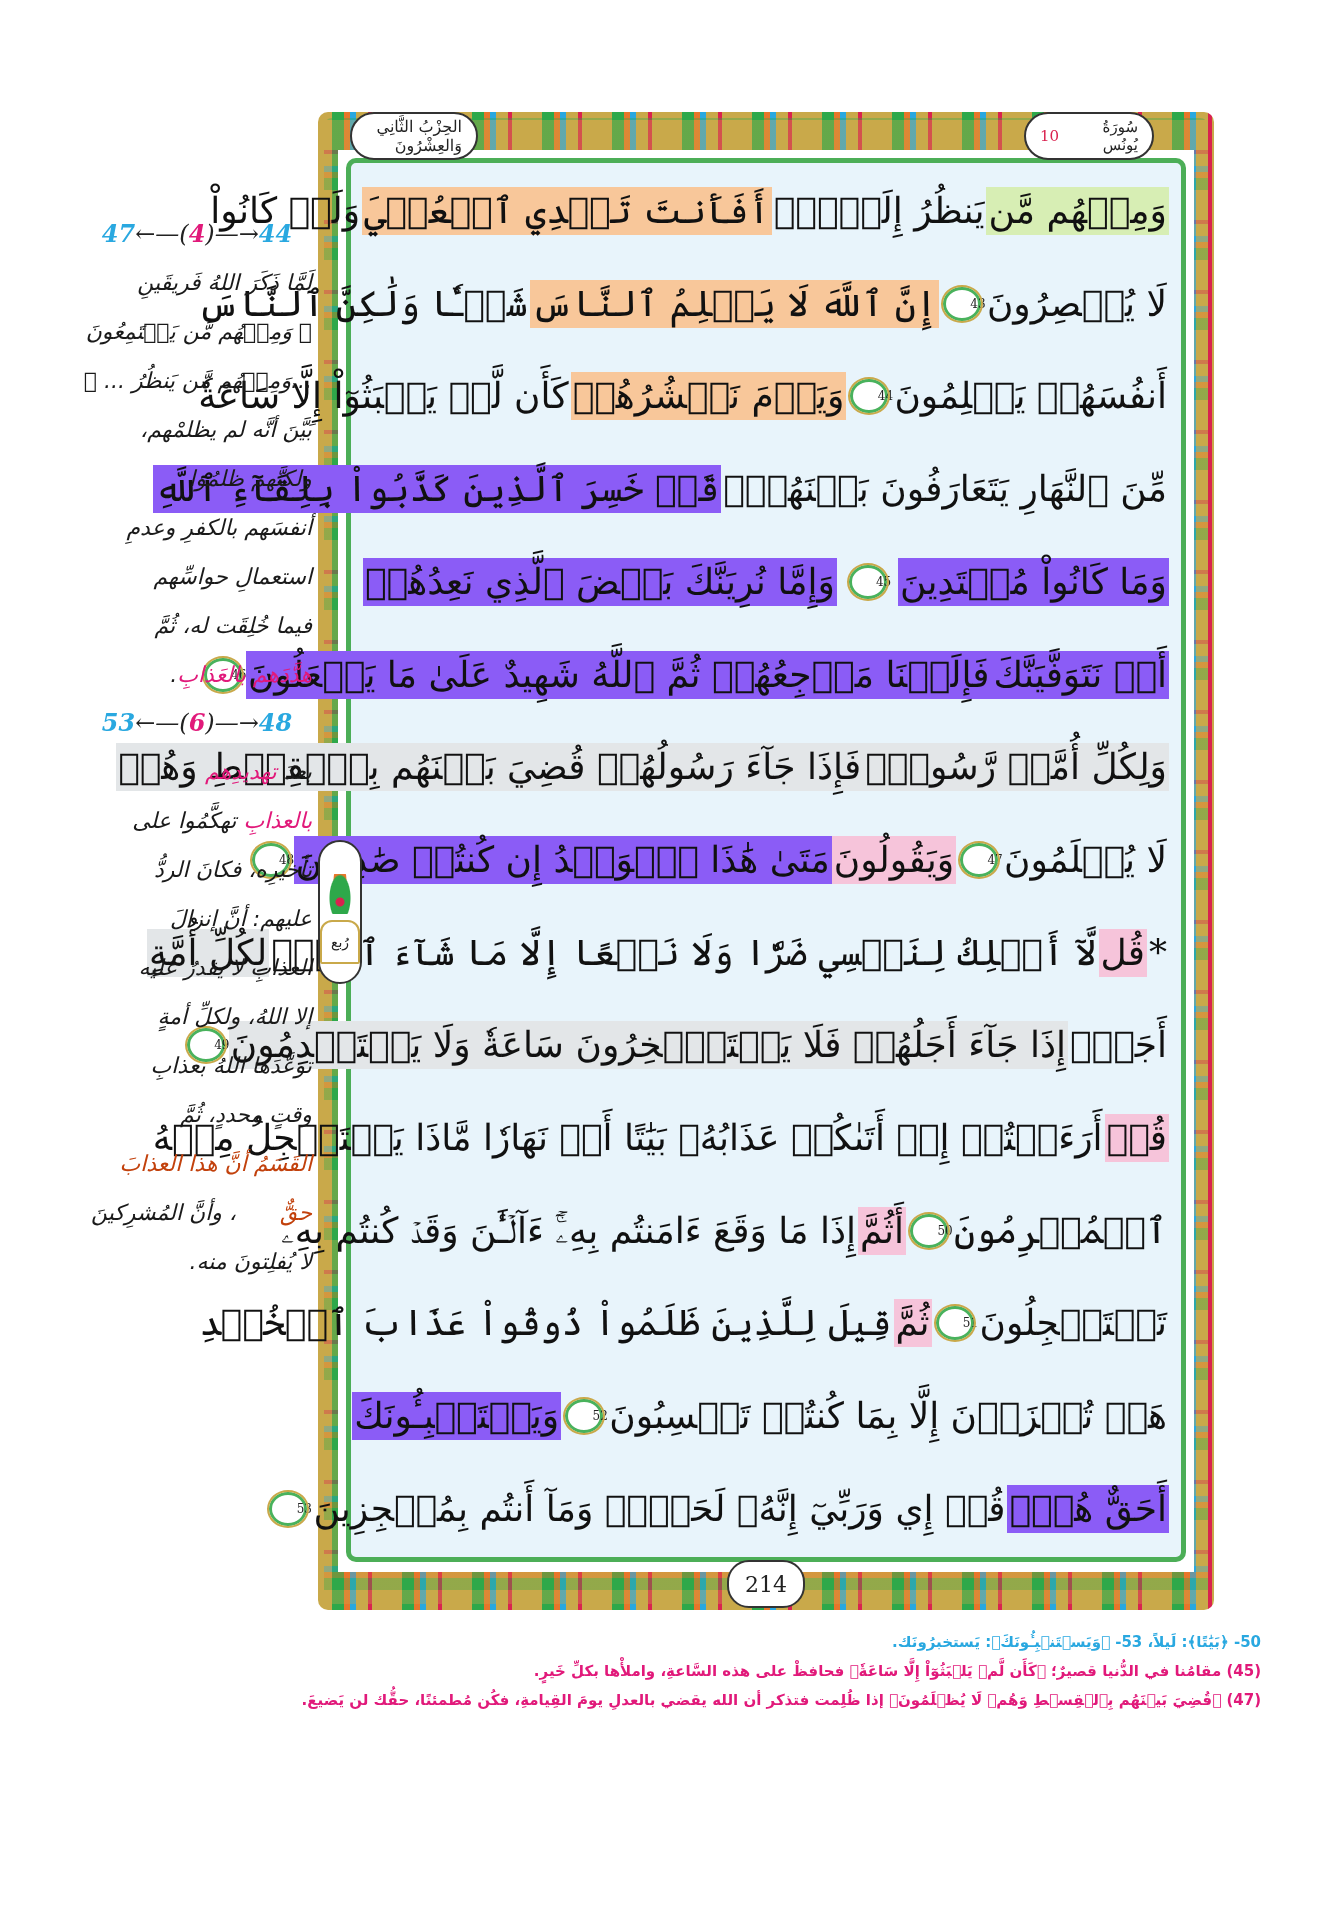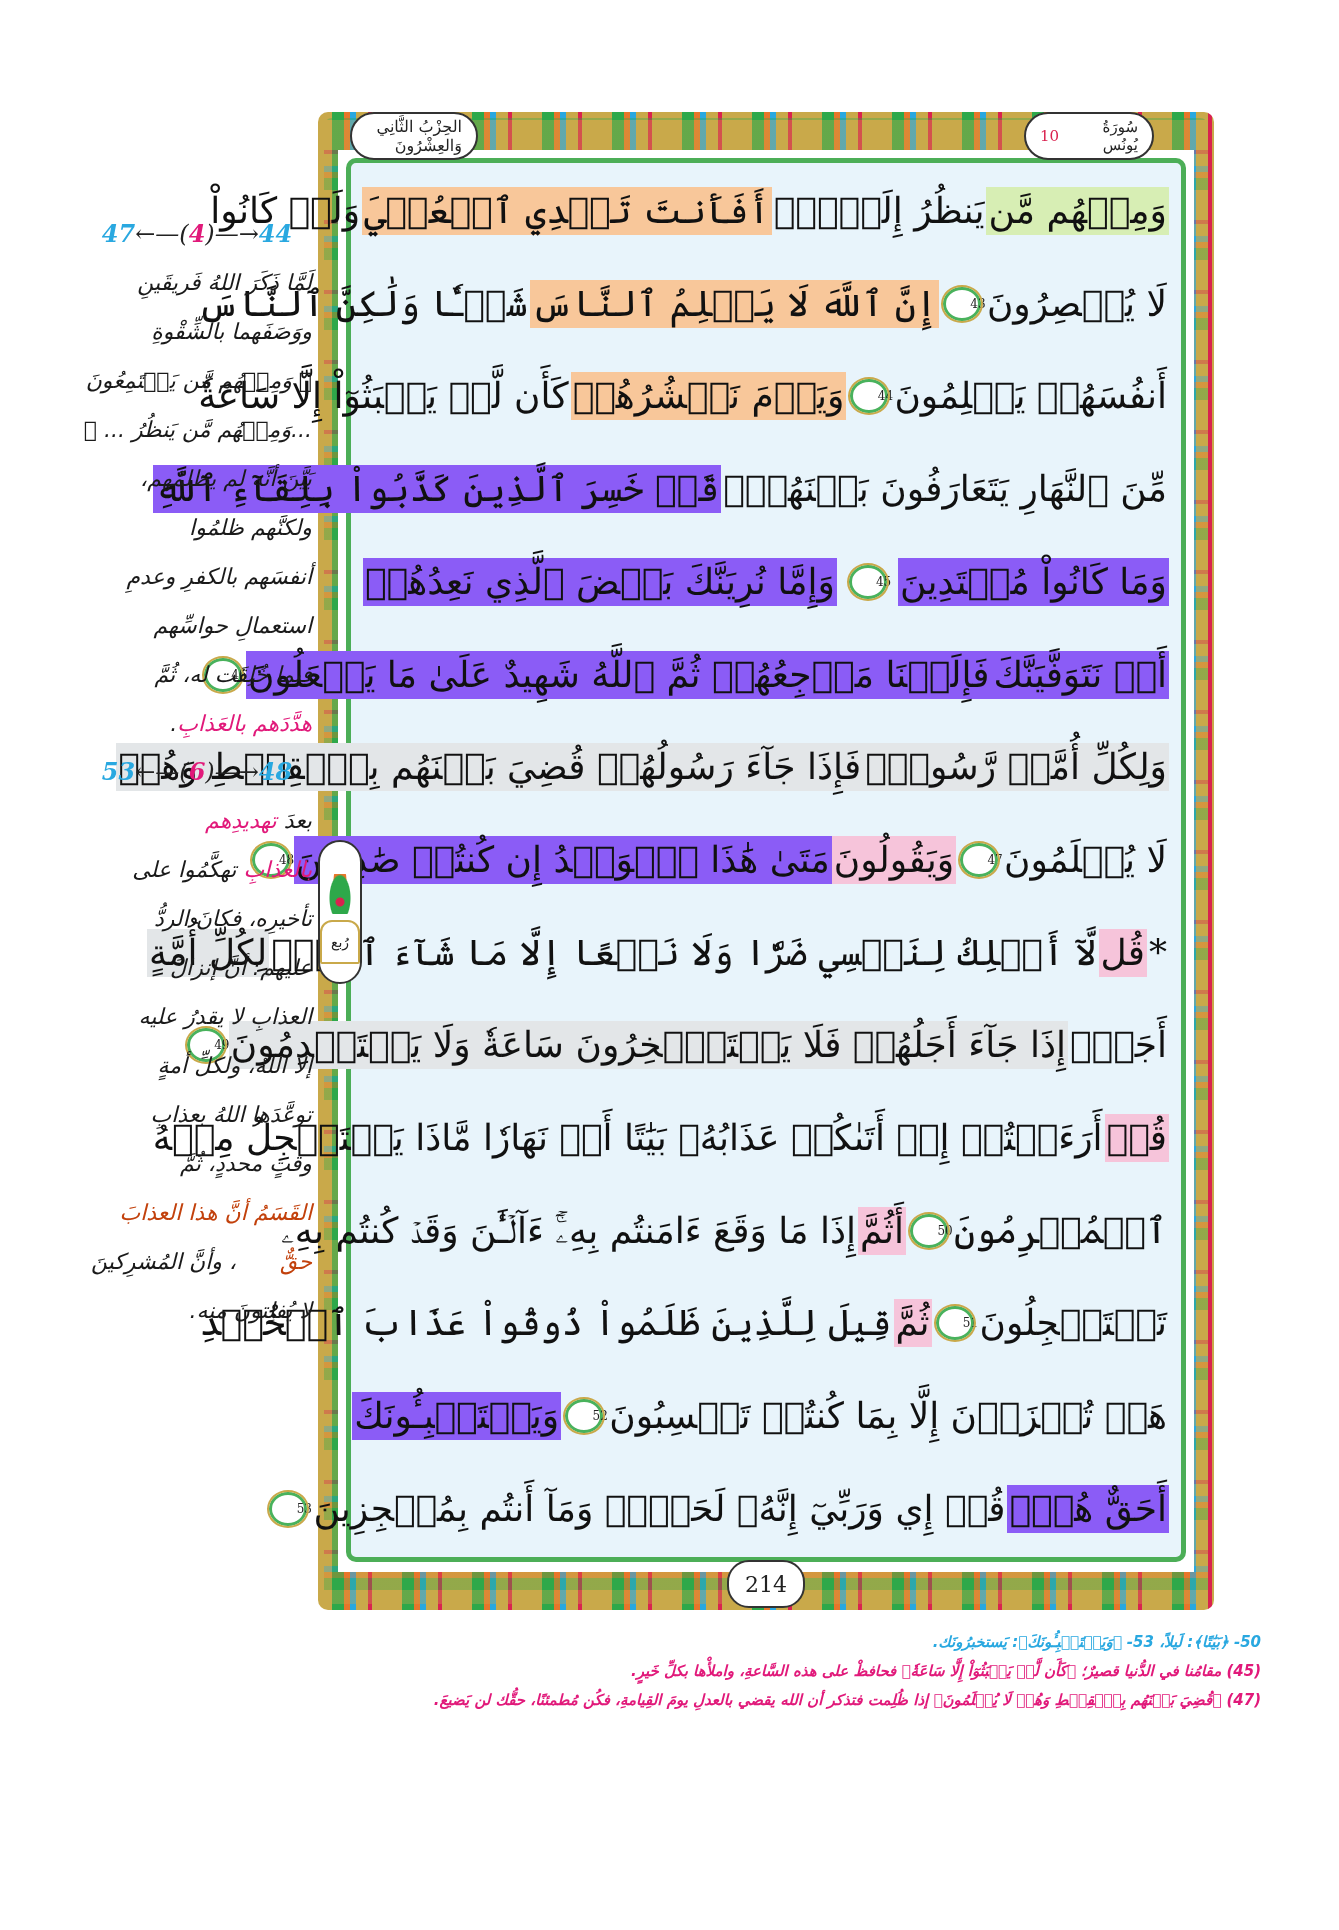--- a/index.html
+++ b/index.html
@@ -93,21 +93,21 @@
   .range .arr { color: #222; font-weight: normal; }
   .s-line { font-size: 22px; height: 49px; line-height: 49px; white-space: nowrap; }
   .pink { color: #e1197a; }
   .blue { color: #c2410c; margin-left: 44px; }
 
   
   .notes {
     position: absolute; left: 60px; right: 78px; top: 1628px; direction: rtl; text-align: right;
     font-family: "DejaVu Sans", sans-serif; font-weight: bold;
   }
-  .note { font-size: 15px; height: 29px; line-height: 29px; white-space: nowrap; font-style: italic; }
+  .note { font-size: 15px; height: 29px; line-height: 29px; white-space: nowrap; }
   .note-blue { color: #29a8e0; }
   .note-pink { color: #e1197a; }
 </style>
 </head>
 <body>
 
 <div class="frame">
   <div class="frame-inner-white"></div>
 
   <div class="header-cartouche cart-right">
@@ -210,21 +210,20 @@
 
   <div class="page-num-cart">214</div>
 </div>
 
 <div class="side">
   <div class="range">
     <span class="num">47</span><span class="arr">←—(</span><span class="mid">4</span><span class="arr">)—→</span><span class="num">44</span>
   </div>
   <div id="range1-lines">
       <div class="s-line"><span>لَمَّا ذَكَرَ اللهُ فَريقَينِ</span></div>
-      <div class="s-line"><span>ووَصَفَهما بالشِّقْوةِ</span></div>
       <div class="s-line"><span>﴿ وَمِنۡهُم مَّن يَسۡتَمِعُونَ</span></div>
       <div class="s-line"><span>...وَمِنۡهُم مَّن يَنظُرُ ... ﴾</span></div>
       <div class="s-line"><span>بَيَّنَ أنَّه لم يظلمْهم،</span></div>
       <div class="s-line"><span>ولكنَّهم ظلمُوا</span></div>
       <div class="s-line"><span>أنفسَهم بالكفرِ وعدمِ</span></div>
       <div class="s-line"><span>استعمالِ حواسِّهم</span></div>
       <div class="s-line"><span>فيما خُلِقَت له، ثُمَّ</span></div>
       <div class="s-line"><span class="pink">هدَّدَهم بالعَذابِ</span><span>.</span></div>
     </div>
 

